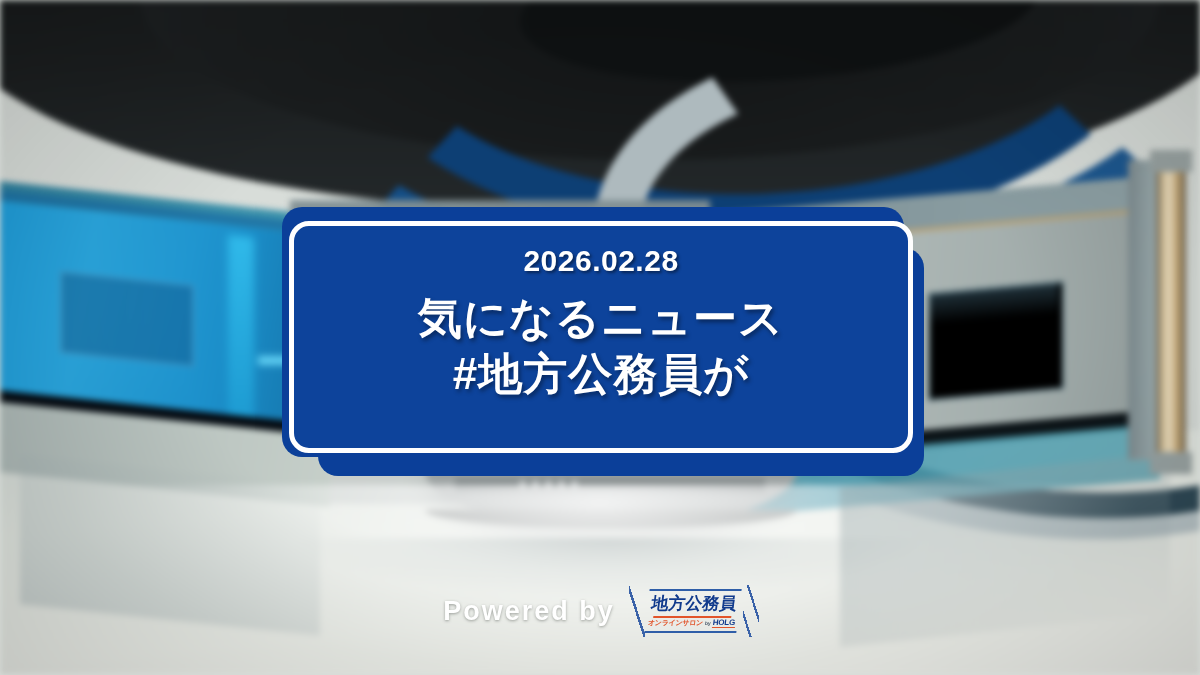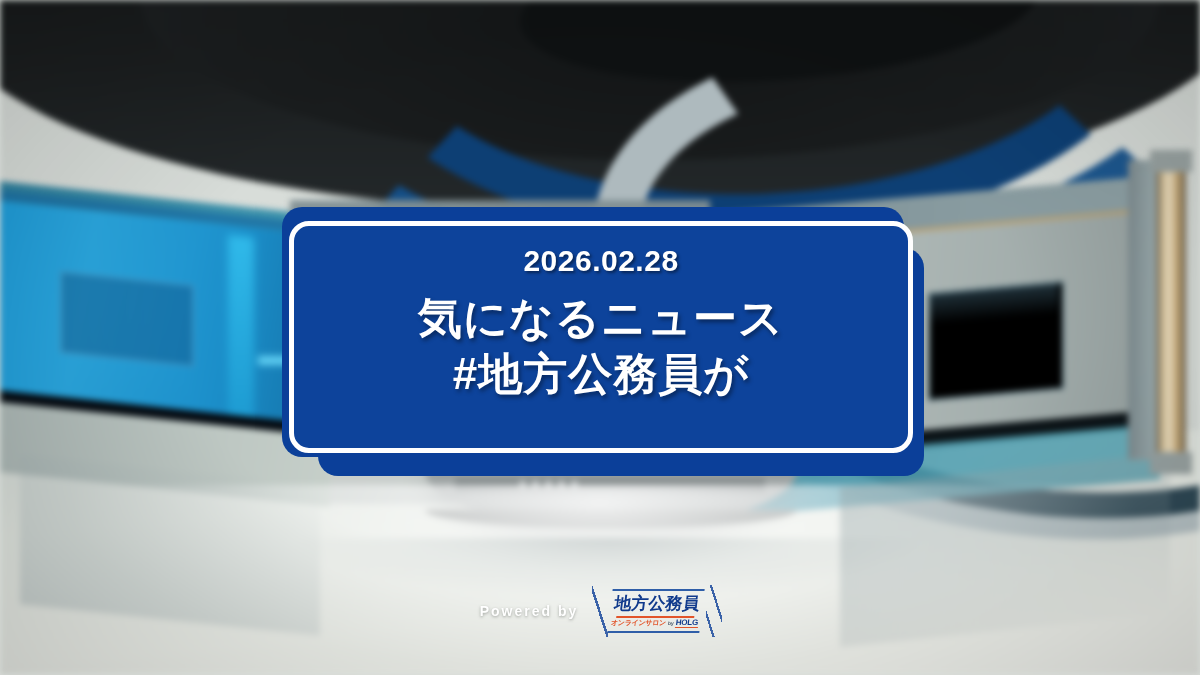--- a/index.html
+++ b/index.html
@@ -266,21 +266,21 @@
     margin:0;
   }
   .card-title span{display:block;}
 
   
   .powered{
     position:absolute;left:0;bottom:36px;width:1200px;
     display:flex;align-items:center;justify-content:center;gap:14px;
   }
   .powered-text{
-    color:#ffffff;font-size:14px;font-weight:bold;
+    color:#ffffff;font-size:27px;font-weight:bold;
     letter-spacing:2px;
     text-shadow:0 1px 3px rgba(90,95,90,.55);
   }
   .logo{
     position:relative;width:128px;height:56px;
     display:flex;align-items:center;justify-content:center;
   }
   .logo-slashes-l,.logo-slashes-r{
     position:absolute;top:2px;height:52px;width:16px;
   }

